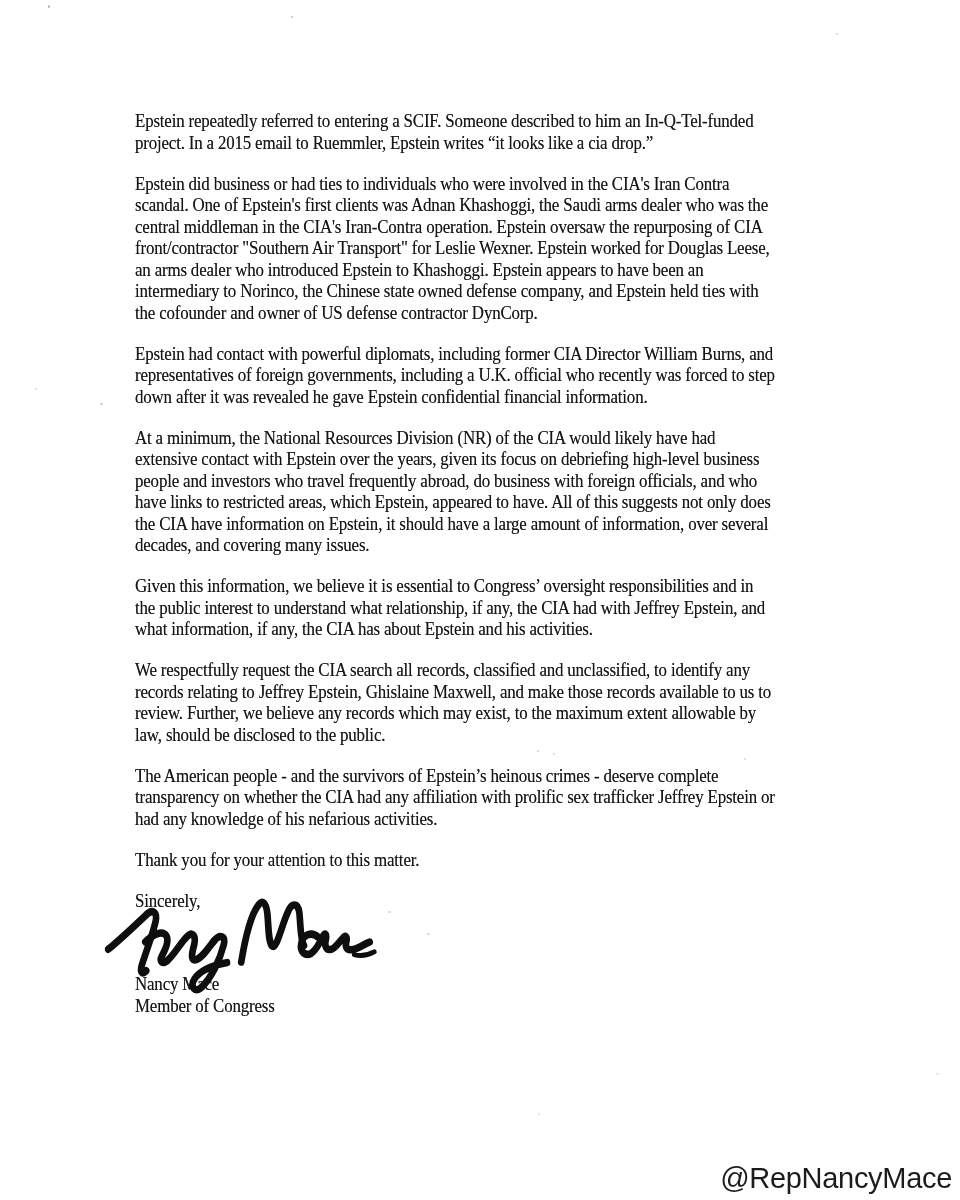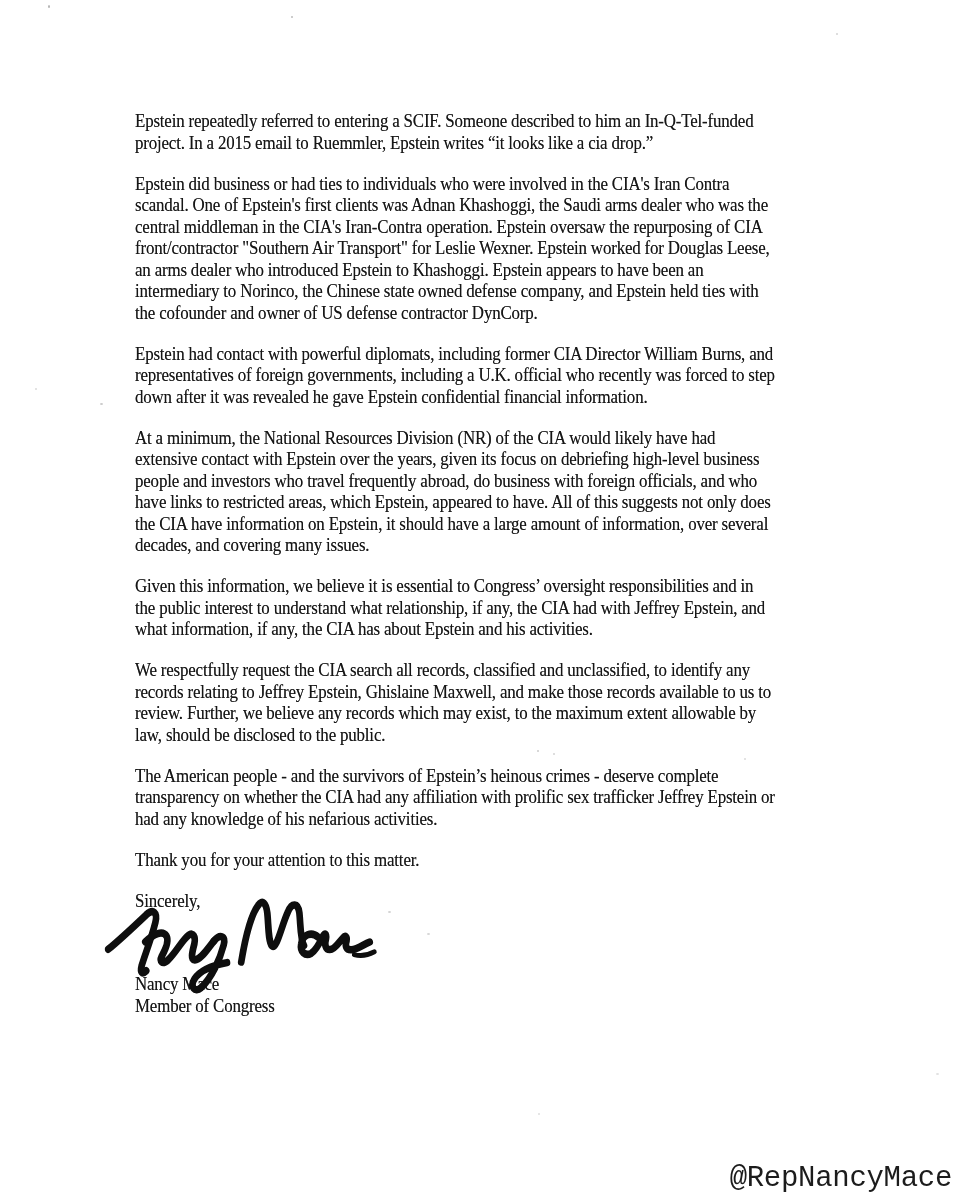--- a/index.html
+++ b/index.html
@@ -50,21 +50,21 @@
   .sig-svg .thin { stroke-width: 5; }
   .name-line {
     white-space: pre;
     line-height: 22px;
   }
   
   .watermark {
     position: absolute;
     top: 1162px;
     right: 8px;
-    font-family: Liberation Mono, monospace;
+    font-family: Liberation Sans, sans-serif;
     font-size: 29px;
     font-weight: 400;
     letter-spacing: -0.3px;
     color: #1c1c1c;
   }
   
   .speck {
     position: absolute;
     border-radius: 50%;
     background: #6a6a6a;

